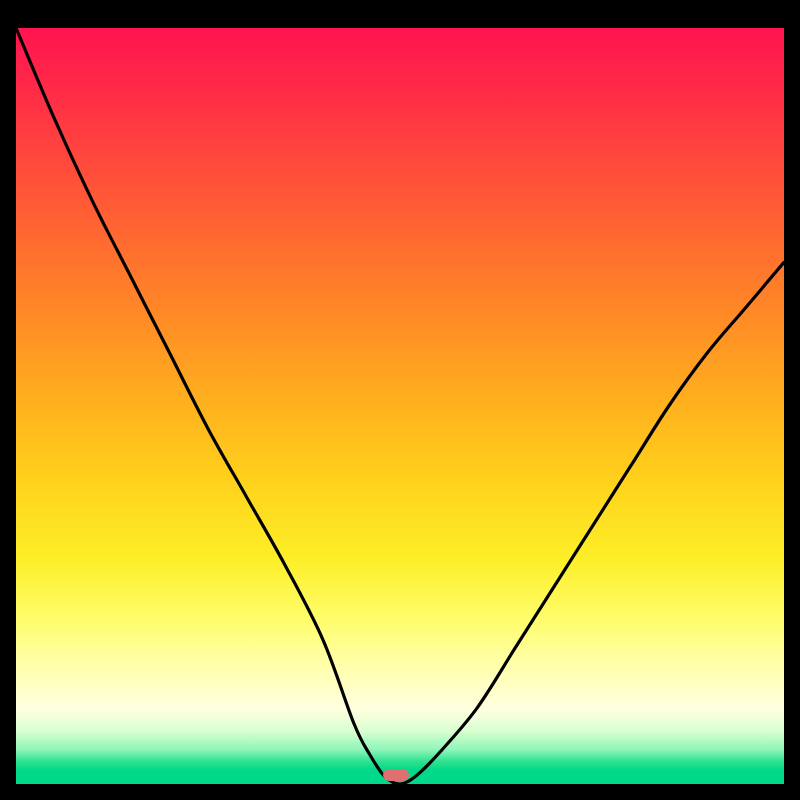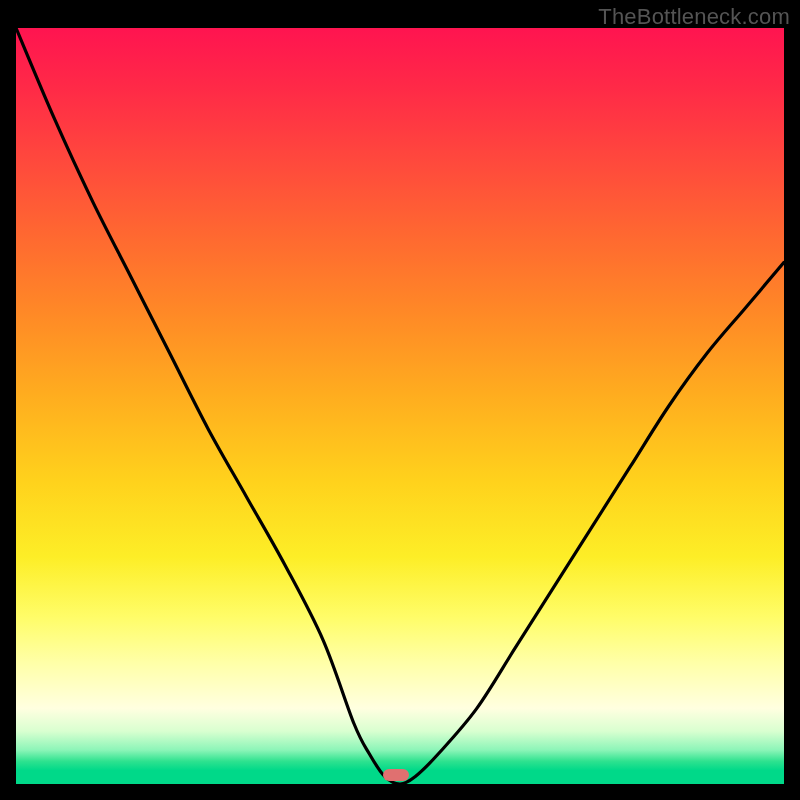--- a/index.html
+++ b/index.html
@@ -65,21 +65,20 @@
     height: 12px;
     background: #e07070;
     border-radius: 6px;
     transform: translate(-50%, -50%);
   }
 </style>
 </head>
 <body>
 
 <div class="frame">
-  <div class="watermark">TheBottleneck.com</div>
 
   <div class="plot-area">
     <svg class="curve-svg" viewBox="0 0 768 756" preserveAspectRatio="none">
       <path id="curve-path" fill="none" stroke="#000000" stroke-width="3.2" stroke-linecap="round" stroke-linejoin="round" d="M 0.00 0.00 C 6.40 15.12, 25.60 61.74, 38.40 90.72 C 51.20 119.70, 64.00 147.42, 76.80 173.88 C 89.60 200.34, 102.40 224.28, 115.20 249.48 C 128.00 274.68, 140.80 299.88, 153.60 325.08 C 166.40 350.28, 179.20 376.74, 192.00 400.68 C 204.80 424.62, 217.60 446.04, 230.40 468.72 C 243.20 491.40, 256.00 512.82, 268.80 536.76 C 281.60 560.70, 295.68 585.90, 307.20 612.36 C 318.72 638.82, 330.24 676.62, 337.92 695.52 C 345.60 714.42, 348.16 716.94, 353.28 725.76 C 358.40 734.58, 363.52 743.40, 368.64 748.44 C 373.76 753.48, 378.88 756.00, 384.00 756.00 C 389.12 756.00, 392.96 753.48, 399.36 748.44 C 405.76 743.40, 412.16 737.10, 422.40 725.76 C 432.64 714.42, 448.00 698.04, 460.80 680.40 C 473.60 662.76, 486.40 640.08, 499.20 619.92 C 512.00 599.76, 524.80 579.60, 537.60 559.44 C 550.40 539.28, 563.20 519.12, 576.00 498.96 C 588.80 478.80, 601.60 458.64, 614.40 438.48 C 627.20 418.32, 640.00 396.90, 652.80 378.00 C 665.60 359.10, 678.40 341.46, 691.20 325.08 C 704.00 308.70, 716.80 294.84, 729.60 279.72 C 742.40 264.60, 761.60 241.92, 768.00 234.36"></path>
     </svg>
     <div class="marker" id="min-marker" style="left: 380.16px; top: 746.928px; background: rgb(224, 112, 112);"></div>
   </div>
 </div>
 
 </body></html>

